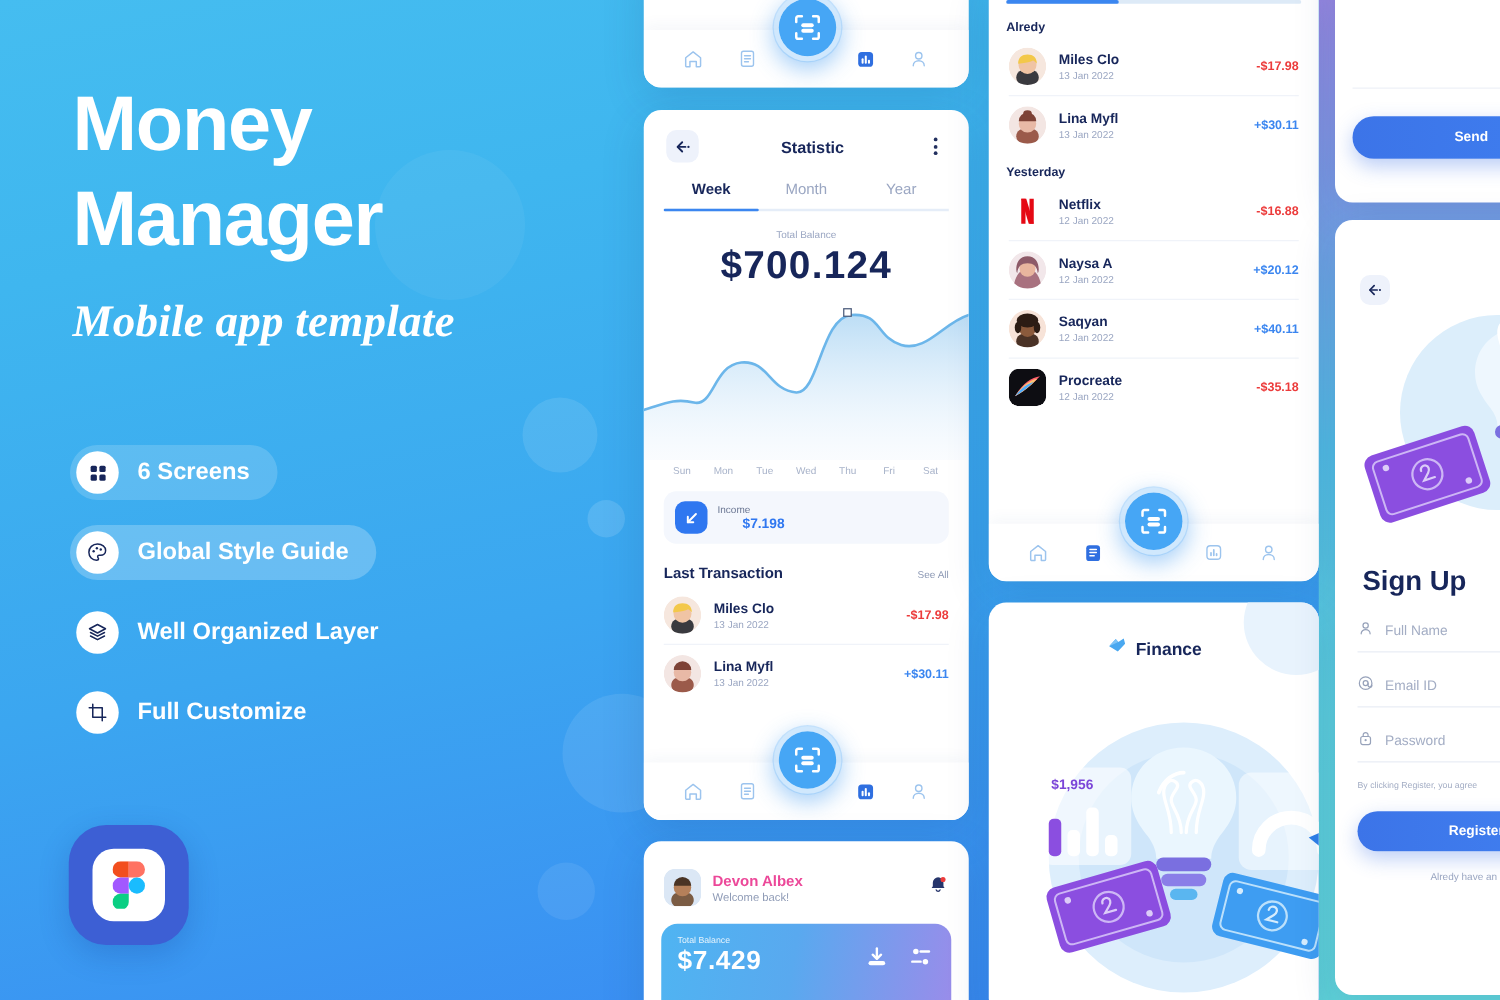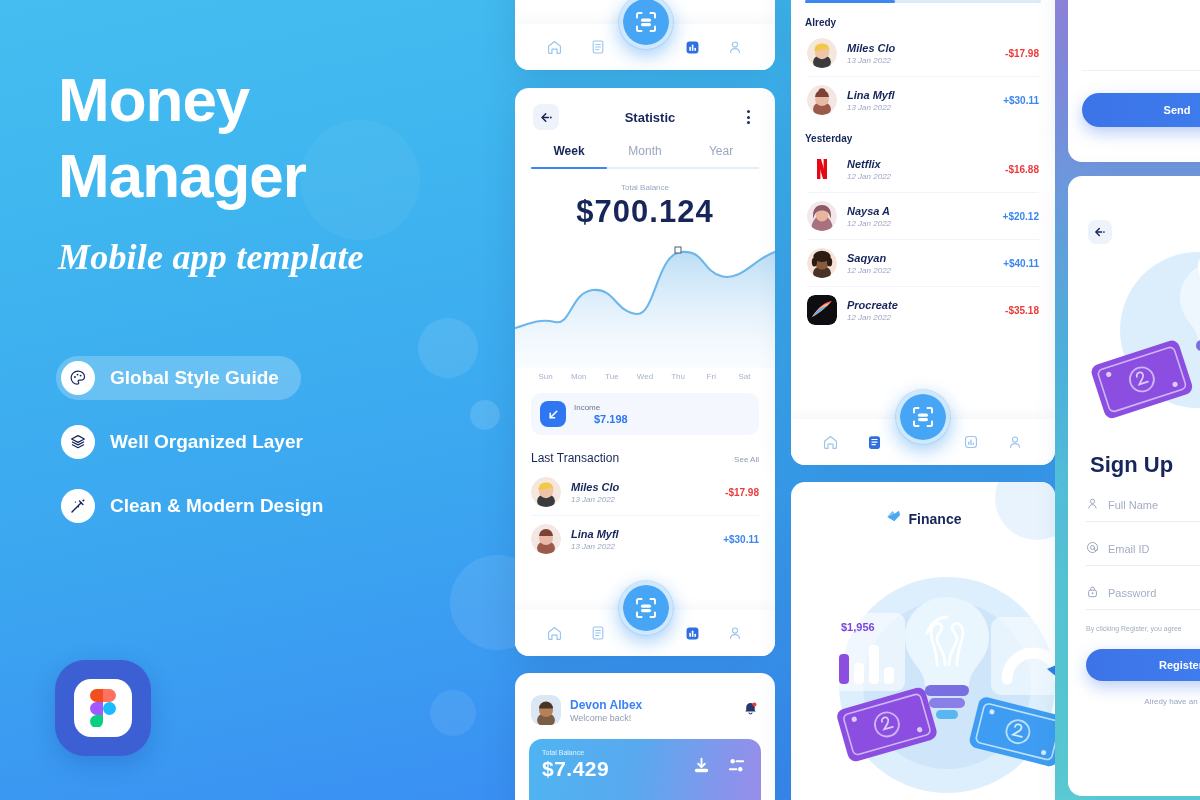--- a/index.html
+++ b/index.html
@@ -123,27 +123,27 @@
   }
   .pill-ico { width: 26px; height: 26px; border-radius: 8px; display: flex; align-items: center; justify-content: center; flex: 0 0 26px; }
   .pill-ico.inc { background: #2f77f0; }
   .pill-ico.exp { background: #ec2a2a; }
   .pill-cap { font-size: 8px; color: #6b7793; }
   .pill-val { font-size: 11px; font-weight: 700; margin-top: 1px; }
   .pill-val.inc { color: #2f77f0; padding-left: 20px; }
   .pill-val.exp { color: #ec2a2a; }
 
   .lt-head { display: flex; align-items: baseline; justify-content: space-between; padding: 16px 16px 4px; }
-  .lt-title { font-size: 12px; font-weight: 400; color: #17265a; }
+  .lt-title { font-size: 12px; font-weight: 700; color: #17265a; }
   .lt-seeall { font-size: 8px; color: #8c98b4; }
 
   .tx-row { display: flex; align-items: center; gap: 10px; padding: 8px 16px; }
   .tx-avatar { width: 30px; height: 30px; border-radius: 50%; flex: 0 0 30px; overflow: hidden; }
   .tx-avatar svg { display: block; }
-  .tx-meta { flex: 1; min-width: 0; font-style: italic; }
+  .tx-meta { flex: 1; min-width: 0; }
   .tx-name { font-size: 11px; font-weight: 700; color: #17265a; }
   .tx-date { font-size: 8px; color: #9aa6c2; margin-top: 2px; }
   .tx-amt { font-size: 10px; font-weight: 700; white-space: nowrap; }
   .tx-amt.neg { color: #ec3b3b; }
   .tx-amt.pos { color: #3b86f0; }
   .tx-sep { height: 1px; background: #f0f3f9; margin: 0 16px; }
 
   
   .bottom-nav {
     position: absolute; left: 0; right: 0; bottom: 0; height: 46px;
@@ -167,21 +167,21 @@
 
   
   .fin-head { display: flex; align-items: center; justify-content: center; gap: 7px; padding-top: 26px; }
   .fin-title { font-size: 14px; font-weight: 700; color: #17265a; }
   .fin-art { position: relative; height: 250px; margin-top: 6px; margin-left: 24px; }
   .fin-art svg { position: absolute; left: 0; top: 0; }
 
   
   .home-head { display: flex; align-items: center; gap: 9px; padding: 22px 16px 0; }
   .home-av { width: 30px; height: 30px; border-radius: 9px; overflow: hidden; flex: 0 0 30px; }
-  .home-name { font-size: 12px; font-weight: 700; color: #3b82f6; }
+  .home-name { font-size: 12px; font-weight: 700; color: #ec4899; }
   .home-sub { font-size: 9px; color: #8f9bb6; margin-top: 1px; }
   .home-bell { margin-left: auto; }
   .home-card {
     margin: 14px 14px 0; height: 80px; border-radius: 13px;
     background: linear-gradient(100deg, #4fb4f2 0%, #59a9ef 45%, #9a8cea 100%);
     padding: 10px 13px; position: relative; overflow: hidden;
   }
   .hc-cap { font-size: 7px; color: rgba(255,255,255,0.85); }
   .hc-val { font-size: 21px; font-weight: 700; color: #fff; letter-spacing: 0.5px; margin-top: 1px; }
   .hc-actions { position: absolute; right: 14px; top: 16px; display: flex; gap: 14px; align-items: center; }
@@ -224,20 +224,31 @@
 <div class="band"></div>
 
 <div class="hero">
   <div class="hero-title">Money</div>
   <div class="hero-title">Manager</div>
   <div class="hero-sub">Mobile app template</div>
 </div>
 
 <div class="features">
 
+  <div class="feature hl1">
+    <div class="feature-ico">
+      <svg width="17" height="17" viewBox="0 0 17 17" fill="none">
+        <rect x="2.5" y="2.5" width="5" height="5" rx="1.2" fill="#17265a"></rect>
+        <rect x="9.5" y="2.5" width="5" height="5" rx="1.2" fill="#17265a"></rect>
+        <rect x="2.5" y="9.5" width="5" height="5" rx="1.2" fill="#17265a"></rect>
+        <rect x="9.5" y="9.5" width="5" height="5" rx="1.2" fill="#17265a"></rect>
+      </svg>
+    </div>
+    <span class="feature-label">6 Screens</span>
+  </div>
 
   <div class="feature hl2">
     <div class="feature-ico">
       <svg width="18" height="18" viewBox="0 0 18 18" fill="none">
         <path d="M9 2.2c-3.9 0-6.9 2.9-6.9 6.6 0 3.7 2.8 6.4 6.1 6.4 1 0 1.6-.5 1.6-1.2 0-.4-.2-.6-.4-.9-.2-.3-.3-.5-.3-.8 0-.6.5-1.1 1.2-1.1h1.2c2.3 0 4-1.6 4-3.8C15.5 4.6 12.7 2.2 9 2.2z" stroke="#17265a" stroke-width="1.2" fill="none"></path>
         <circle cx="5.9" cy="8" r="0.95" fill="#17265a"></circle>
         <circle cx="8.5" cy="5.6" r="0.95" fill="#17265a"></circle>
         <circle cx="11.6" cy="6.6" r="0.95" fill="#17265a"></circle>
       </svg>
     </div>
@@ -248,33 +259,30 @@
     <div class="feature-ico">
       <svg width="18" height="18" viewBox="0 0 18 18" fill="none">
         <path d="M9 2.6 2.6 6 9 9.4 15.4 6 9 2.6z" stroke="#17265a" stroke-width="1.2" stroke-linejoin="round" fill="none"></path>
         <path d="M3.4 9 9 11.9 14.6 9" stroke="#17265a" stroke-width="1.2" stroke-linecap="round" stroke-linejoin="round"></path>
         <path d="M3.4 11.8 9 14.7l5.6-2.9" stroke="#17265a" stroke-width="1.2" stroke-linecap="round" stroke-linejoin="round"></path>
       </svg>
     </div>
     <span class="feature-label">Well Organized Layer</span>
   </div>
 
-
   <div class="feature">
     <div class="feature-ico">
       <svg width="18" height="18" viewBox="0 0 18 18" fill="none">
-        <path d="M3 15 12.2 5.8" stroke="#17265a" stroke-width="1.4" stroke-linecap="round"></path>
-        <path d="M10.5 4.1 13.9 7.5" stroke="#17265a" stroke-width="1.4" stroke-linecap="round"></path>
-        <circle cx="14.4" cy="3.5" r="1.1" fill="#17265a"></circle>
-        <circle cx="9.3" cy="9.6" r="0.85" fill="#17265a"></circle>
-        <circle cx="6.4" cy="5.1" r="0.7" fill="#17265a"></circle>
+        <path d="M5.2 2.4v10.4H15.6" stroke="#17265a" stroke-width="1.25" stroke-linecap="round" stroke-linejoin="round"></path>
+        <path d="M2.4 5.2h10.4v10.4" stroke="#17265a" stroke-width="1.25" stroke-linecap="round" stroke-linejoin="round"></path>
       </svg>
     </div>
-    <span class="feature-label">Clean &amp; Modern Design</span>
-  </div>
+    <span class="feature-label">Full Customize</span>
+  </div>
+
 </div>
 
 <div class="figma-badge">
   <div class="figma-inner">
     <svg width="26" height="38" viewBox="0 0 26 38">
       <path d="M13 0H6.5a6.5 6.5 0 000 13H13V0z" fill="#F24E1E"></path>
       <path d="M13 0h6.5a6.5 6.5 0 010 13H13V0z" fill="#FF7262"></path>
       <path d="M13 13H6.5a6.5 6.5 0 000 13H13V13z" fill="#A259FF"></path>
       <path d="M13 26H6.5a6.5 6.5 0 106.5 6.5V26z" fill="#0ACF83"></path>
       <circle cx="19.5" cy="19.5" r="6.5" fill="#1ABCFE"></circle>

